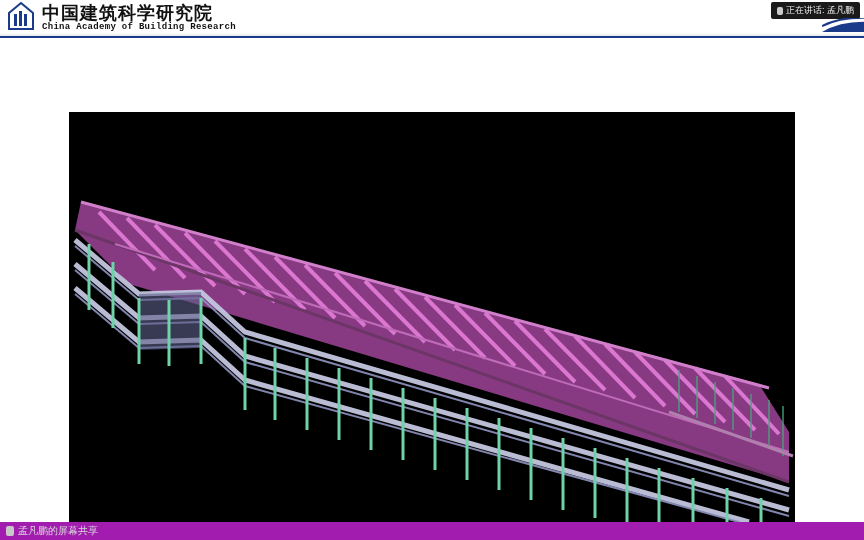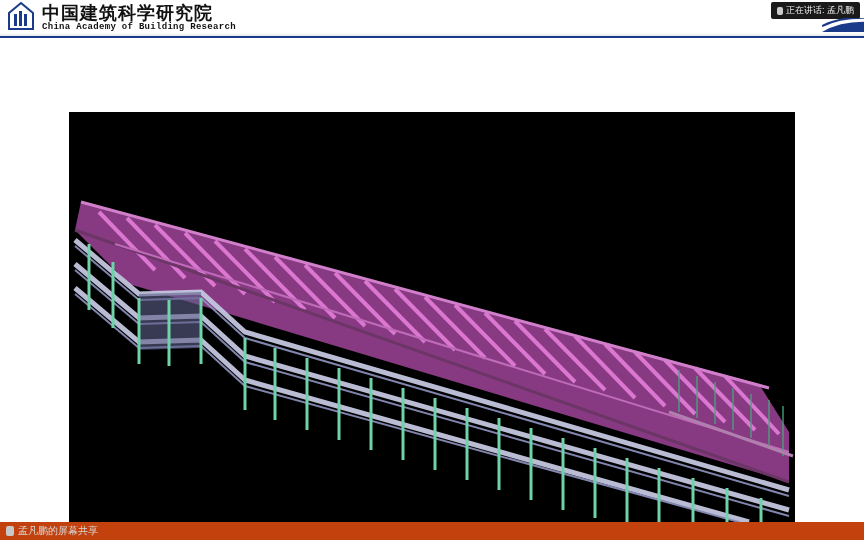--- a/index.html
+++ b/index.html
@@ -95,21 +95,21 @@
   }
   .viewer svg {
     position: absolute;
     left: 0; top: 0;
   }
   .footer {
     position: absolute;
     left: 0; bottom: 0;
     width: 100%;
     height: 18px;
-    background: #c2410c;
+    background: #a21caf;
     color: #d8d8d8;
     font-size: 10px;
     display: flex;
     align-items: center;
     padding: 0 6px;
     gap: 4px;
   }
   .footer .mic {
     width: 8px; height: 10px;
     background: #c8c8c8;

